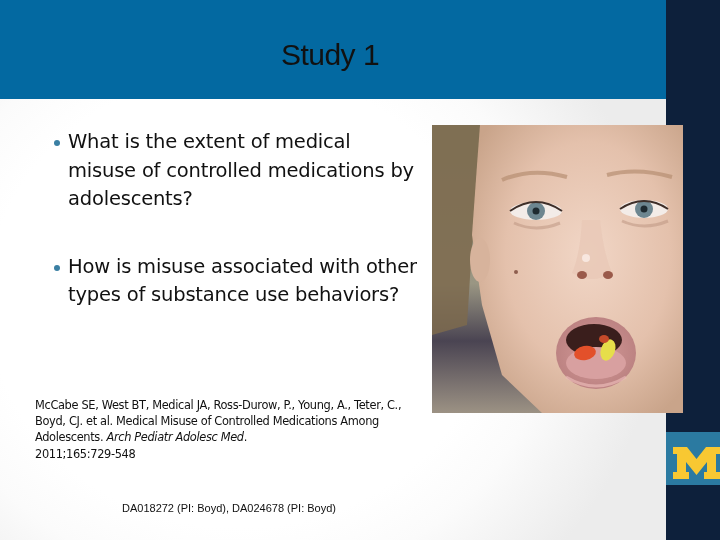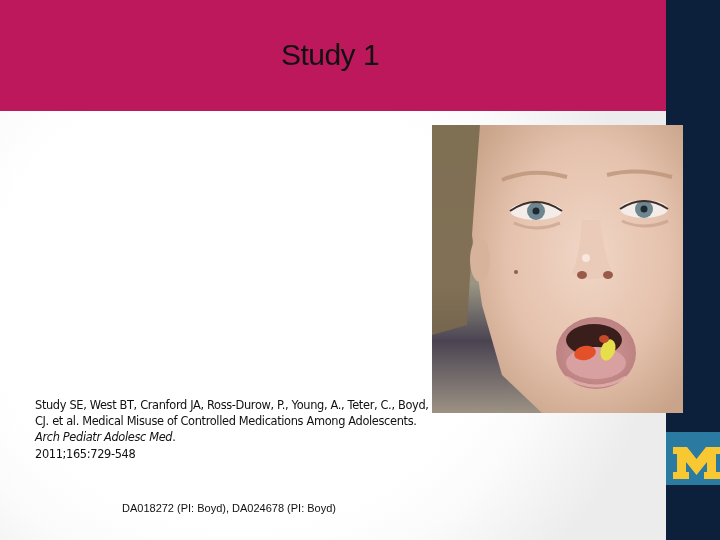--- a/index.html
+++ b/index.html
@@ -6,22 +6,22 @@
   body {
     width: 720px; height: 540px; position: relative; overflow: hidden;
     background: #ffffff;
     font-family: "Liberation Sans", "DejaVu Sans", sans-serif;
   }
   .slide-bg {
     position: absolute; left: 0; top: 0; width: 666px; height: 540px;
     background: radial-gradient(ellipse 420px 380px at 240px 300px, #ffffff 60%, #fbfbfb 75%, #ececec 100%);
   }
   .header {
-    position: absolute; left: 0; top: 0; width: 666px; height: 111px;
-    background: #be185d;
+    position: absolute; left: 0; top: 0; width: 666px; height: 99px;
+    background: #0369a1;
   }
   .title {
     position: absolute; left: 0; width: 666px; top: 38px;
     text-align: center; font-size: 30px; color: #111111;
     padding-left: 0; letter-spacing: -0.5px;
   }
   .title span { position: relative; left: -3px; }
   .side-panel {
     position: absolute; left: 666px; top: 0; width: 54px; height: 540px;
     background: #0d203b;
@@ -75,20 +75,28 @@
 
 <div class="side-panel"></div>
 
 <div class="logo-box">
   <svg class="logo-m" viewBox="0 0 47 32" width="47" height="32">
     <polygon fill="#f8c832" points="0,0 14,0 23.5,12 33,0 47,0 47,7 43,7 43,25 47,25 47,32 31,32 31,25 34,25 34,15 23.5,28 13,15 13,25 16,25 16,32 0,32 0,25 4,25 4,7 0,7"></polygon>
   </svg>
 </div>
 
 <ul class="bullets">
+  <li class="bullet">
+    <span class="bullet-dot"></span>
+    <span>What is the extent of medical misuse of controlled medications by adolescents?</span>
+  </li>
+  <li class="bullet">
+    <span class="bullet-dot"></span>
+    <span>How is misuse associated with other types of substance use behaviors?</span>
+  </li>
 </ul>
 
 <div class="photo">
   <svg width="251" height="288" viewBox="0 0 251 288">
     <defs>
       <radialGradient id="skin" cx="55%" cy="45%" r="65%">
         <stop offset="0%" stop-color="#f1d6c6"></stop>
         <stop offset="60%" stop-color="#e4c1ac"></stop>
         <stop offset="100%" stop-color="#c9a48a"></stop>
       </radialGradient>
@@ -140,17 +148,17 @@
 
     <ellipse cx="153" cy="228" rx="11" ry="7" fill="#e3502a" transform="rotate(-10 153 228)"></ellipse>
     <ellipse cx="176" cy="225" rx="7" ry="11" fill="#e6de4a" transform="rotate(20 176 225)"></ellipse>
     <ellipse cx="172" cy="214" rx="5" ry="4" fill="#c44a2a"></ellipse>
 
     <path d="M134,252 Q164,270 194,252" stroke="#e9b9b6" stroke-width="3" fill="none" opacity="0.7"></path>
   </svg>
 </div>
 
 <div class="citation">
-  <span>Study SE, West BT, Cranford JA, Ross-Durow, P., Young, A., Teter, C., Boyd, CJ. et al.  Medical Misuse of Controlled Medications Among Adolescents.  </span><i>Arch Pediatr Adolesc Med</i><span>.</span><br>
+  <span>McCabe SE, West BT, Medical JA, Ross-Durow, P., Young, A., Teter, C., Boyd, CJ. et al.  Medical Misuse of Controlled Medications Among Adolescents.  </span><i>Arch Pediatr Adolesc Med</i><span>.</span><br>
   <span>2011;165:729-548</span>
 </div>
 
 <div class="grant">DA018272 (PI: Boyd), DA024678 (PI: Boyd)</div>
 
 </body></html>

